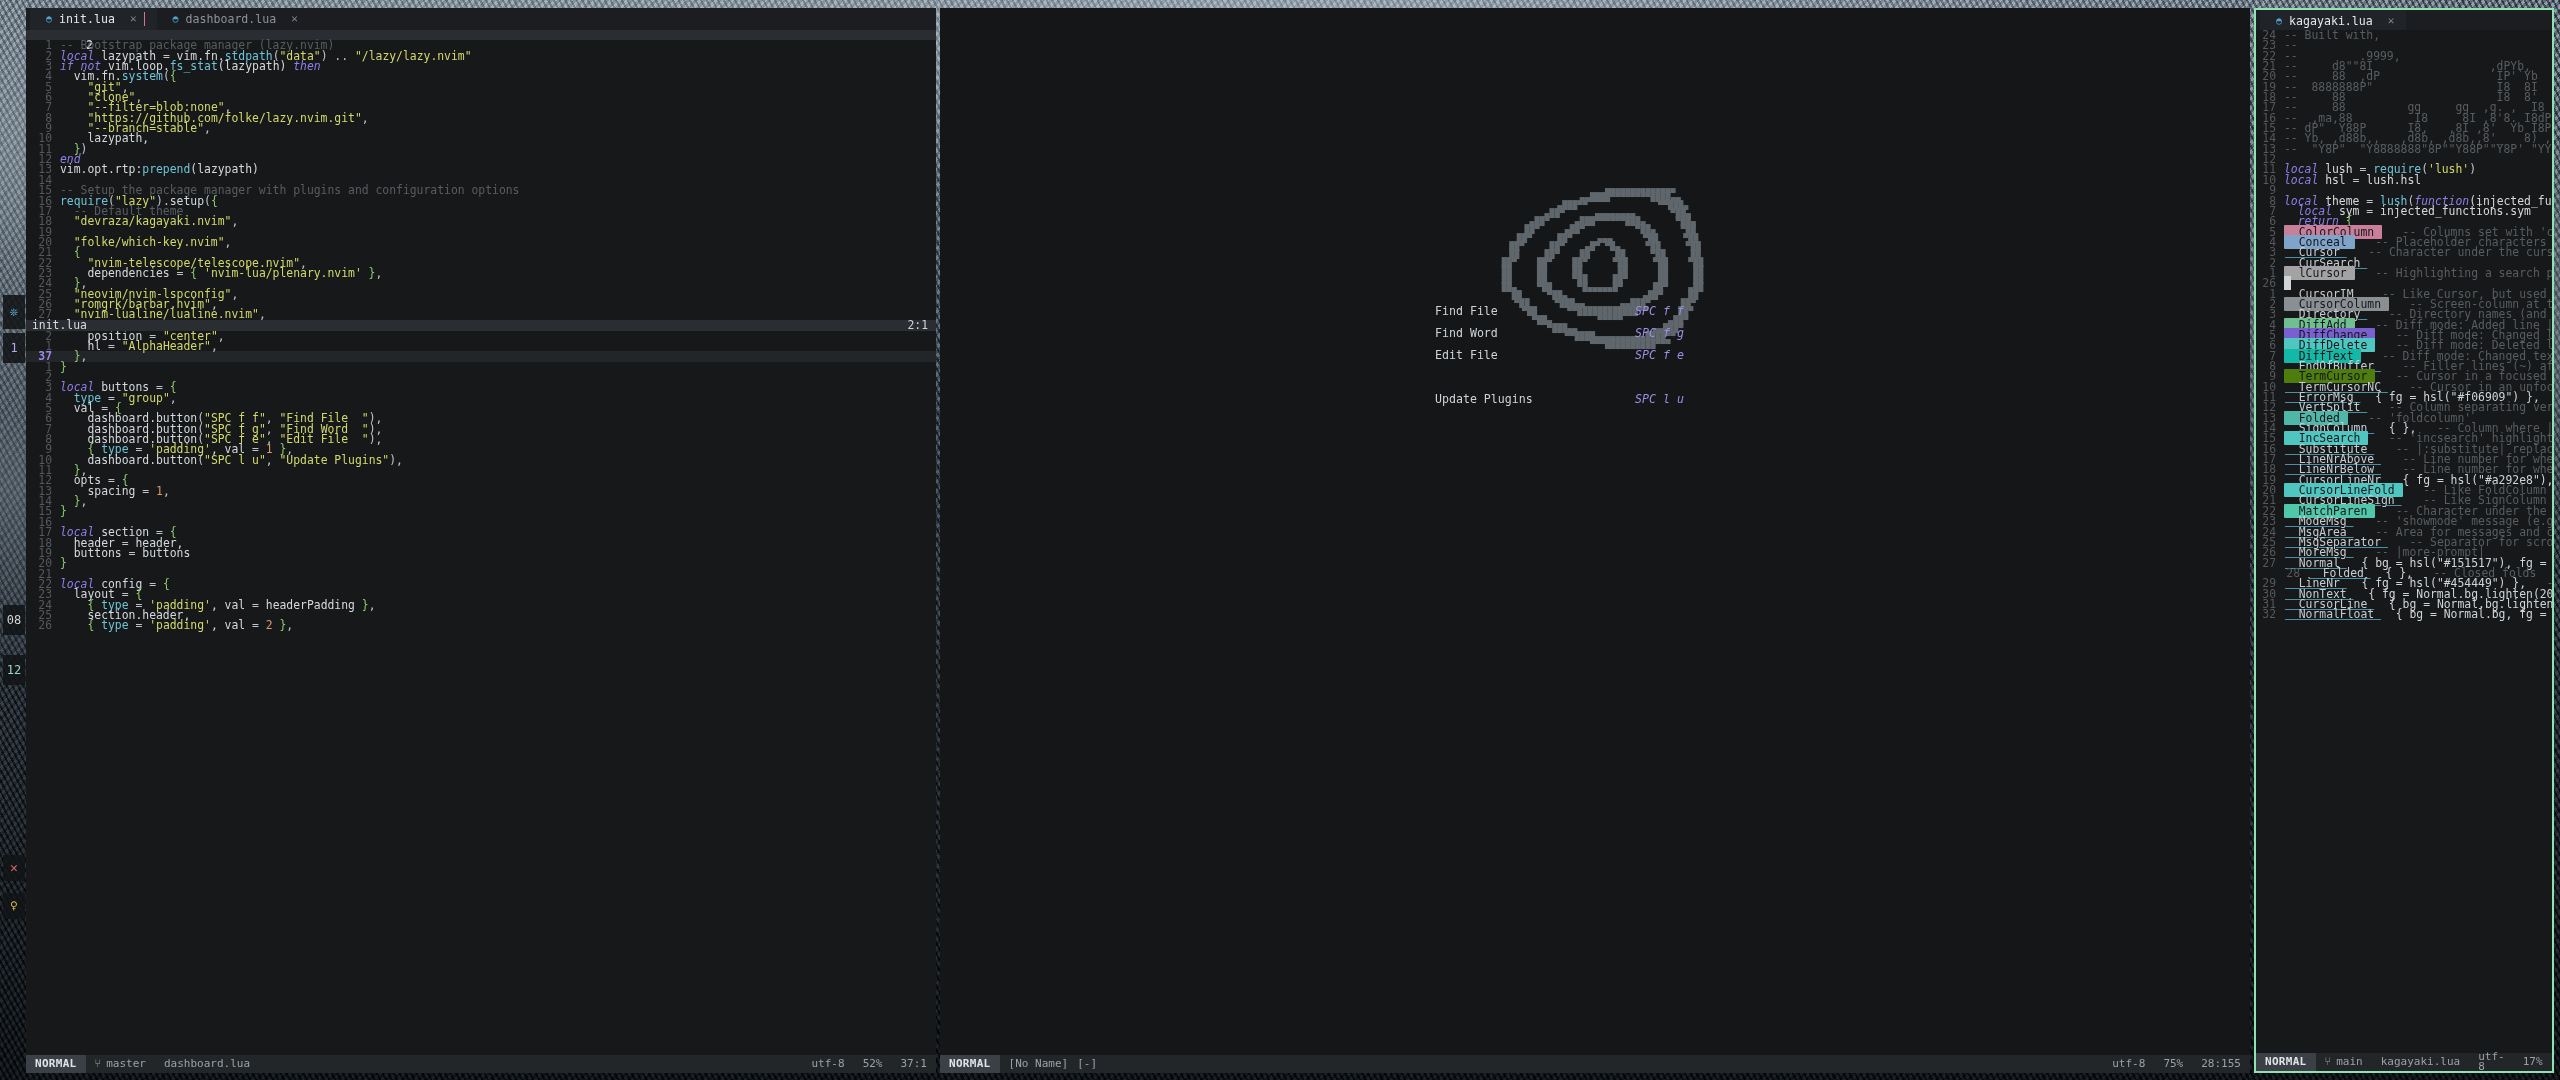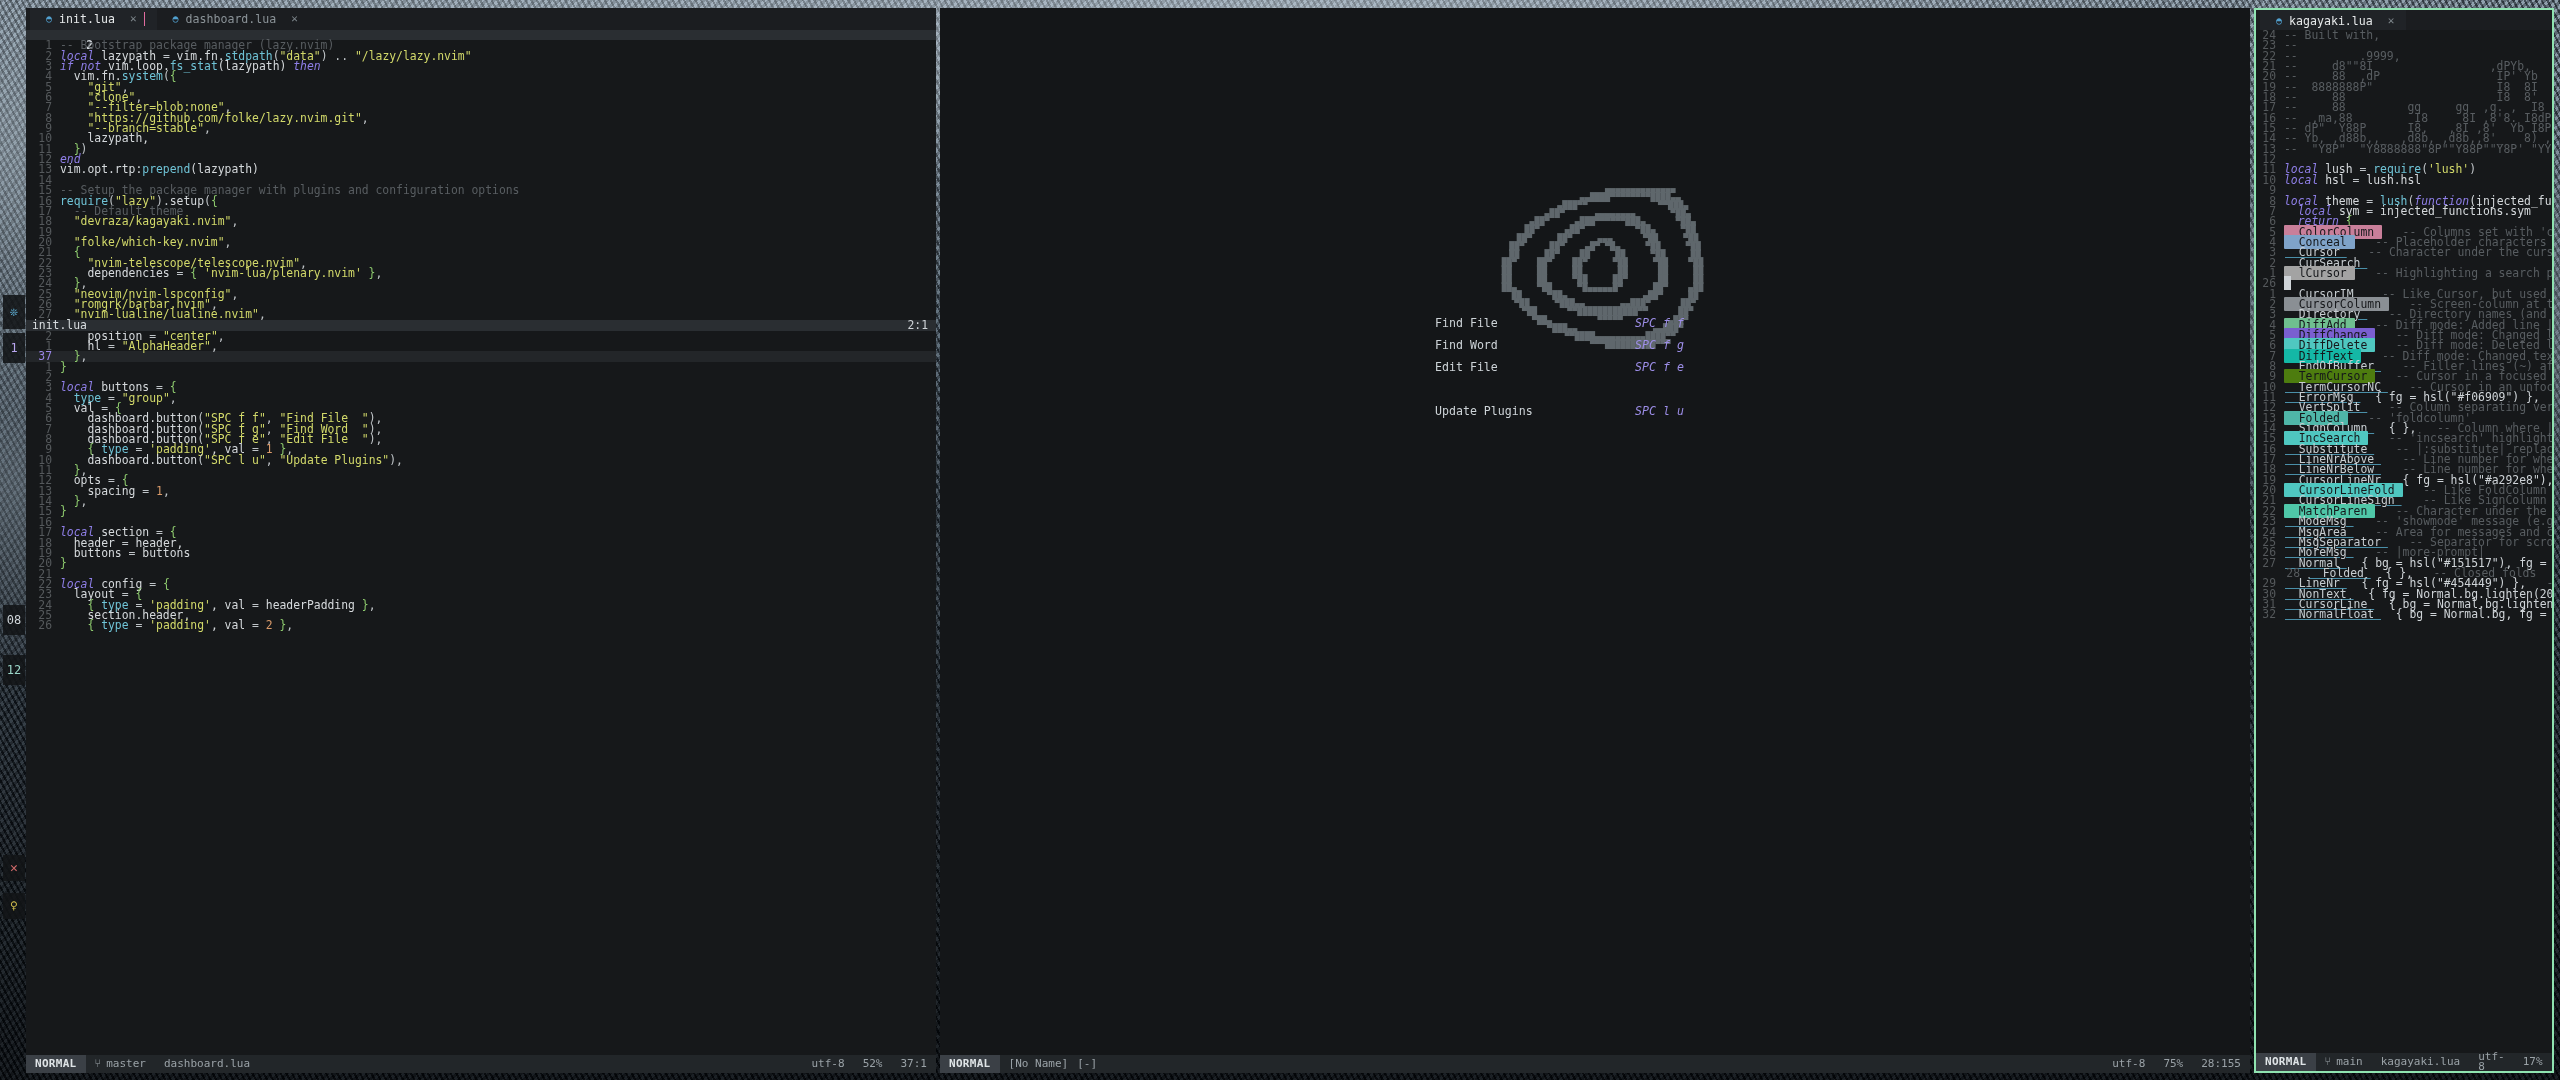--- a/index.html
+++ b/index.html
@@ -35,21 +35,21 @@
   .tabline .pre{width:4px;background:#1b1d20;}
   .tab{display:flex;align-items:center;gap:7px;padding:0 12px 0 16px;color:#8b9398;background:#1b1d20;white-space:nowrap;}
   .tab.act{background:#202327;color:#e6e9ea;}
   .tab .luaicon{color:#51a0cf;font-size:10px;}
   .tab .x{color:#7d868b;margin-left:8px;font-size:11px;}
   .tab .sep{width:1px;height:14px;background:#e06c9f;}
 
   .editor{position:absolute;left:0;right:0;top:22px;bottom:18px;background:#16181a;overflow:hidden;}
   .row{display:block;white-space:pre;height:10.35px;}
   .ln{display:inline-block;width:26px;text-align:right;color:#55595c;margin-right:8px;}
-  .ln.cur{color:#9a86e8;font-weight:normal;}
+  .ln.cur{color:#9a86e8;font-weight:bold;}
 
   
   .c-com{color:#585d61;}
   .c-kw{color:#8f7fe8;font-style:italic;}
   .c-str{color:#d2d96a;}
   .c-fn{color:#6fc3d6;}
   .c-id{color:#d5d9dc;}
   .c-br{color:#8ecb6e;}
   .c-op{color:#c0c5c9;}
   .c-num{color:#d99a6a;}
@@ -69,21 +69,21 @@
   #sidebar{position:absolute;left:0;top:0;width:26px;height:1080px;}
   .sb-box{position:absolute;left:3px;width:22px;background:rgba(18,20,23,.88);display:flex;align-items:center;justify-content:center;color:#cfd5d9;}
   .sb-ico{font-size:13px;color:#63b8e0;}
   .sb-num{font-size:12px;color:#b9a6f0;}
 
   
   #dash-editor{position:absolute;inset:0;}
   #ascii{position:absolute;left:0;right:0;top:168px;text-align:center;color:#5f676c;
          font-size:8.4px;line-height:8.2px;white-space:pre;letter-spacing:0;}
   .dash-btns{position:absolute;left:0;right:0;top:298px;}
-  .dash-row{display:flex;justify-content:center;height:22px;align-items:flex-end;}
+  .dash-row{display:flex;justify-content:center;height:22px;align-items:flex-start;}
   .dash-row .lbl{width:200px;color:#cdd3d7;font-size:11.6px;}
   .dash-row .key{width:120px;color:#9d8ee8;font-size:11.6px;font-style:italic;}
   .dash-row.spacer{height:22px;}
 
   
   .hl-box{padding:0 1px;border-radius:1px;}
 </style>
 </head>
 <body>
 

